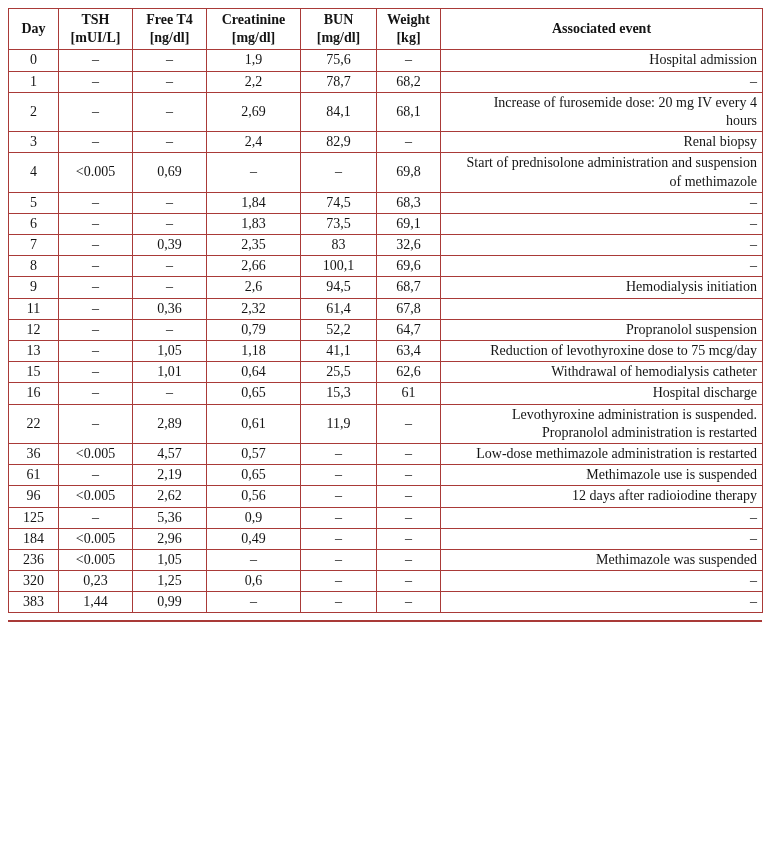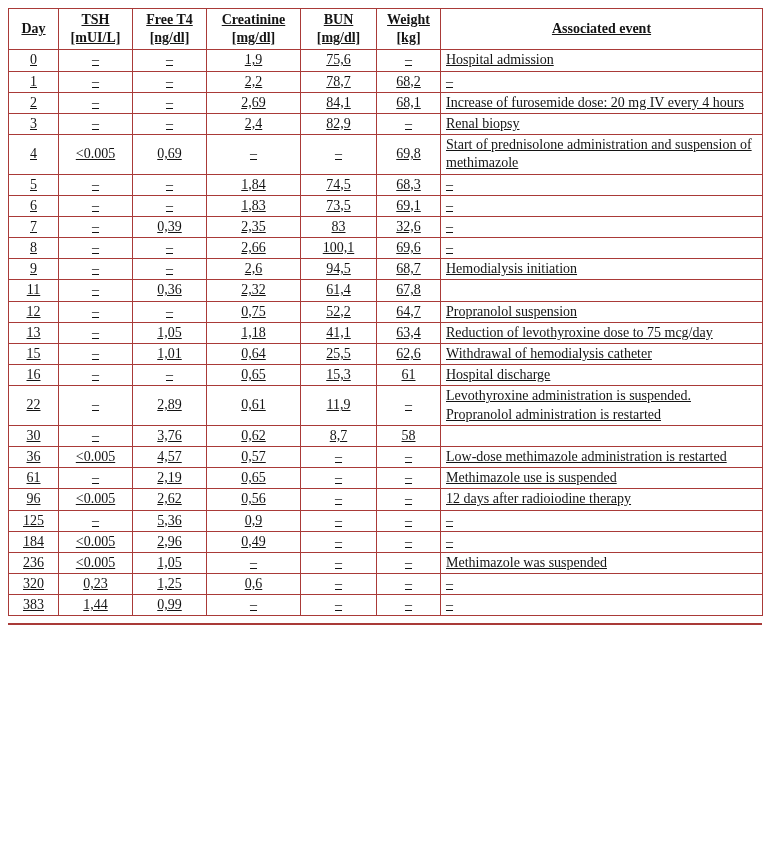--- a/index.html
+++ b/index.html
@@ -13,43 +13,42 @@
     padding: 0;
     background: var(--bg-color);
     color: var(--text-color);
     font-family: "Liberation Serif", "DejaVu Serif", serif;
   }
   .page {
     width: 769px;
     height: 842px;
     padding: 8px 7px 0 8px;
     overflow: hidden;
-    text-decoration: underline;
   }
   table.lab-table {
     border-collapse: collapse;
     width: 754px;
     table-layout: fixed;
   }
   table.lab-table th,
   table.lab-table td {
     border: 1px solid var(--border-color);
     font-size: 14px;
     line-height: 1.3;
     padding: 1px 4px;
     vertical-align: middle;
     text-align: center;
   }
   table.lab-table th {
     font-weight: bold;
     padding: 2px 2px;
   }
   table.lab-table td.event {
-    text-align: left;
-    padding-left: 5px;
+    text-align: right;
+    padding-left: 22px;
     padding-right: 5px;
   }
   .col-day   { width: 50px; }
   .col-tsh   { width: 74px; }
   .col-ft4   { width: 74px; }
   .col-creat { width: 94px; }
   .col-bun   { width: 76px; }
   .col-wt    { width: 64px; }
   .col-event { width: 322px; }
   .bottom-rule {
@@ -200,21 +199,21 @@
           <td>0,36</td>
           <td>2,32</td>
           <td>61,4</td>
           <td>67,8</td>
           <td class="event"></td>
         </tr>
         <tr>
           <td>12</td>
           <td>–</td>
           <td>–</td>
-          <td>0,75</td>
+          <td>0,79</td>
           <td>52,2</td>
           <td>64,7</td>
           <td class="event">Propranolol suspension</td>
         </tr>
         <tr>
           <td>13</td>
           <td>–</td>
           <td>1,05</td>
           <td>1,18</td>
           <td>41,1</td>
@@ -240,29 +239,20 @@
           <td class="event">Hospital discharge</td>
         </tr>
         <tr>
           <td>22</td>
           <td>–</td>
           <td>2,89</td>
           <td>0,61</td>
           <td>11,9</td>
           <td>–</td>
           <td class="event">Levothyroxine administration is suspended. Propranolol administration is restarted</td>
-        </tr>
-        <tr>
-          <td>30</td>
-          <td>–</td>
-          <td>3,76</td>
-          <td>0,62</td>
-          <td>8,7</td>
-          <td>58</td>
-          <td class="event"></td>
         </tr>
         <tr>
           <td>36</td>
           <td>&lt;0.005</td>
           <td>4,57</td>
           <td>0,57</td>
           <td>–</td>
           <td>–</td>
           <td class="event">Low-dose methimazole administration is restarted</td>
         </tr>

